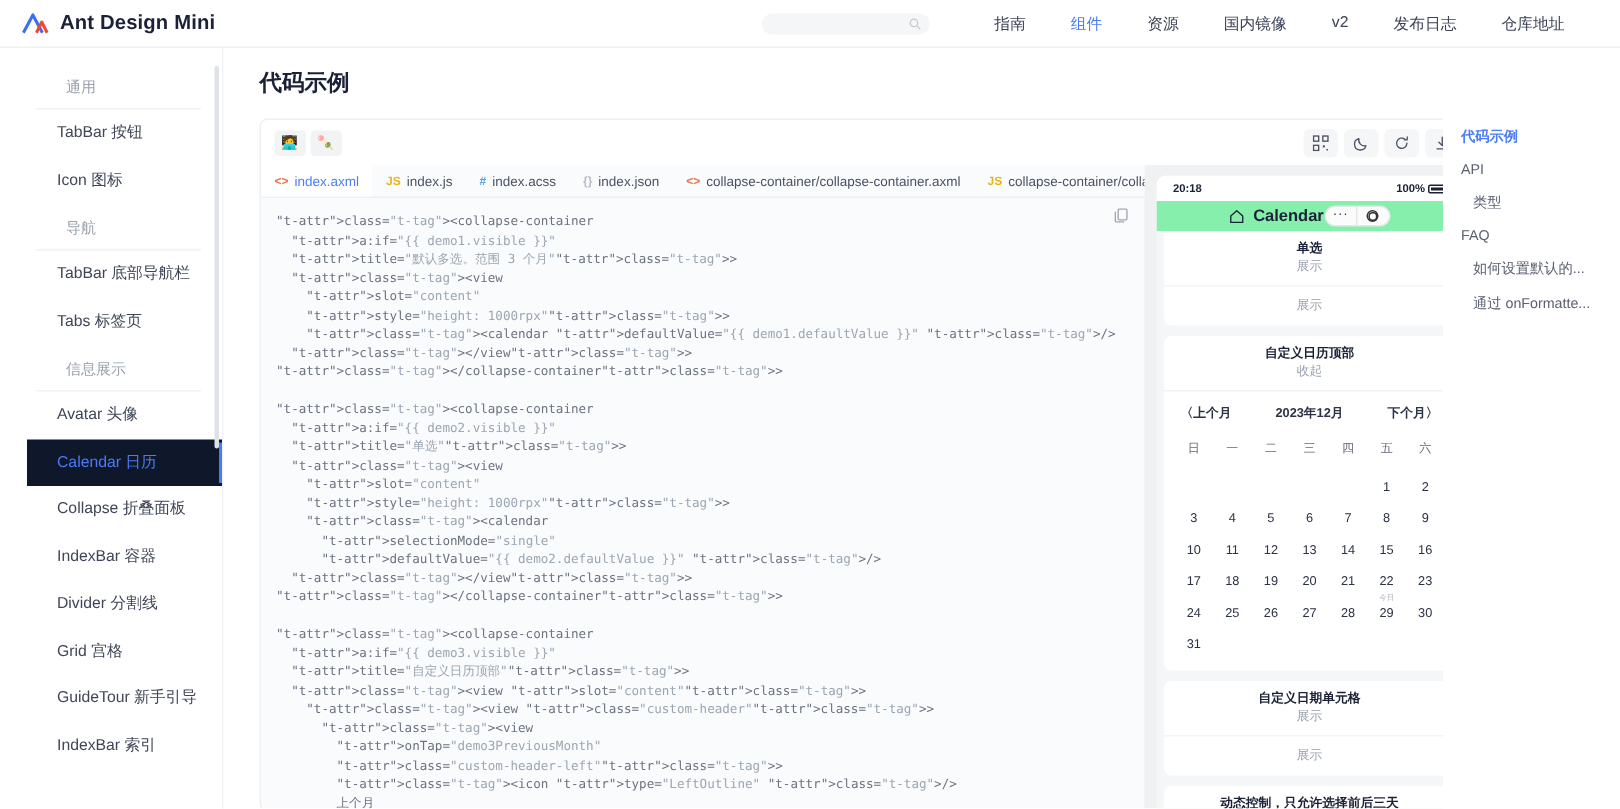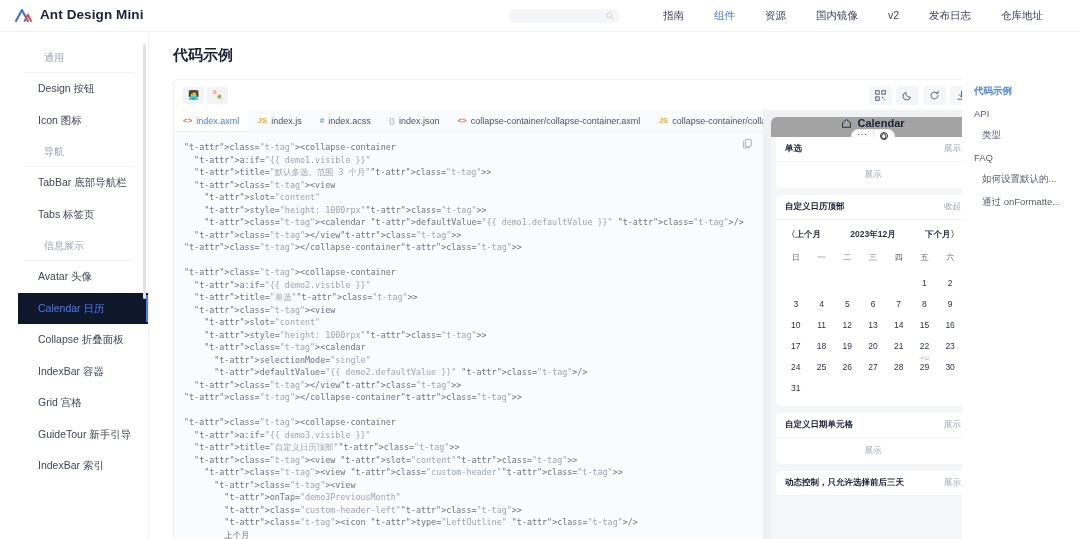--- a/index.html
+++ b/index.html
@@ -133,39 +133,40 @@
     height: 17px; display: flex; align-items: center; justify-content: space-between;
     padding: 0 11px; font-size: 7.5px; color: #1b2136; font-weight: 600;
     background: #fff; border-radius: 6px 6px 0 0;
   }
   .batt { display: flex; align-items: center; gap: 2px; }
   .batt-ic { width: 12px; height: 6px; border: 1px solid #1b2136; border-radius: 1.5px; position: relative; }
   .batt-ic::before { content:""; position:absolute; inset:1px; background:#1b2136; }
   .batt-ic::after { content:""; position:absolute; right:-2.5px; top:1.5px; width:1.5px; height:3px; background:#1b2136; border-radius:0 1px 1px 0; }
   .nav-title-bar {
     height: 20px; display: flex; align-items: center; padding: 0 9px;
-    background: #a3a3a3; justify-content: space-between; flex-direction: column;
+    background: #86efac; justify-content: center;
   }
   .nav-title { display: flex; align-items: center; gap: 5px; font-size: 11px; font-weight: 700; color: #1b2136; }
   .home-ic { width: 11px; height: 11px; display:block; }
   .capsule {
     width: 44px; height: 14px; border: 1px solid #e6e7ea; border-radius: 7px;
     display: flex; align-items: center; background: #fbfbfc;
   }
   .cap-l, .cap-r { flex: 1; display: flex; align-items: center; justify-content: center; }
   .cap-l { border-right: 1px solid #e6e7ea; font-size: 9px; color: #333; letter-spacing:.5px; line-height:1; padding-bottom:3px;}
   .cap-circ { width: 8px; height: 8px; border: 1.2px solid #333; border-radius: 50%; position: relative; }
   .cap-circ::after { content:""; position:absolute; left:50%; top:50%; width:3.5px; height:3.5px; transform:translate(-50%,-50%); border:1.2px solid #333; border-radius:50%; }
   .phone-scroll { flex: 1; overflow: hidden; padding-bottom: 4px; }
   .panel { background: #fff; border-radius: 5px; margin: 0 5px 7px 5px; overflow: hidden; }
   .panel:first-child { margin-top: 0; border-radius: 0 0 5px 5px; }
   .panel-head {
     display: flex; align-items: center; justify-content: space-between;
     padding: 6px 9px; font-size: 8.5px; font-weight: 700; color: #1b2136;
     border-bottom: 1px solid #f2f3f4;
+    flex-direction: column;
   }
   .panel-head .act { font-weight: 400; color: #9aa1ae; cursor: pointer; }
   .panel-body {
     display: flex; align-items: center; justify-content: center;
     font-size: 8.5px; color: #9aa1ae; height: 26px;
   }
   
   .cal-head {
     display: flex; align-items: center; justify-content: space-between;
     padding: 9px 11px 8px 11px; font-size: 8.5px; color: #2b3245; font-weight: 600;
@@ -220,30 +221,31 @@
     <div class="nav-item">v2</div>
     <div class="nav-item">发布日志</div>
     <div class="nav-item">仓库地址</div>
   </div>
 </div>
 
 <div class="body">
 
   <div class="sidebar">
     <div class="side-group">通用</div>
-    <div class="side-item">Design 按钮</div>
+    <div class="side-item">TabBar 按钮</div>
     <div class="side-item">Icon 图标</div>
     <div class="side-group">导航</div>
     <div class="side-item">TabBar 底部导航栏</div>
     <div class="side-item">Tabs 标签页</div>
     <div class="side-group">信息展示</div>
     <div class="side-item">Avatar 头像</div>
     <div class="side-item active">Calendar 日历</div>
     <div class="side-item">Collapse 折叠面板</div>
     <div class="side-item">IndexBar 容器</div>
+    <div class="side-item">Divider 分割线</div>
     <div class="side-item">Grid 宫格</div>
     <div class="side-item">GuideTour 新手引导</div>
     <div class="side-item">IndexBar 索引</div>
 
     <div class="side-scroll"></div>
   </div>
 
   <div class="main">
     <div class="page-title">代码示例</div>
 
@@ -348,20 +350,27 @@
         <span class="&lt;span">"t-attr"</span>&gt;class=<span class="t-str">"custom-header-left"</span><span <span="" class="&lt;span">"t-attr"</span>&gt;class=<span class="t-str">"t-tag"</span>&gt;&gt;
         <span <span="" class="&lt;span">"t-attr"</span>&gt;class=<span class="t-str">"t-tag"</span>&gt;&lt;icon <span class="&lt;span">"t-attr"</span>&gt;type=<span class="t-str">"LeftOutline"</span> <span <span="" class="&lt;span">"t-attr"</span>&gt;class=<span class="t-str">"t-tag"</span>&gt;/&gt;
         上个月
       &gt;class=&gt;&lt;/view&gt;class=&gt;&gt;
       &gt;class=&gt;&lt;view&gt;class=&gt;&gt;{{ demo3.title }}&gt;class=&gt;&lt;/view&gt;class=&gt;&gt;</pre>
           </div>
         </div>
 
         <div class="phone-pane">
           <div class="phone">
+            <div class="status-bar">
+              <span>20:18</span>
+              <span class="batt">
+                <span>100%</span>
+                <span class="batt-ic"></span>
+              </span>
+            </div>
             <div class="nav-title-bar">
               <span class="nav-title">
                 <svg class="home-ic" viewBox="0 0 16 16">
                   <path d="M2.2 7.2 L8 2.2 L13.8 7.2 V13.5 H2.2 Z" fill="none" stroke="#1b2136" stroke-width="1.3" stroke-linejoin="round"></path>
                 </svg>
                 <span>Calendar</span>
               </span>
               <span class="capsule">
                 <span class="cap-l">···</span>
                 <span class="cap-r">

